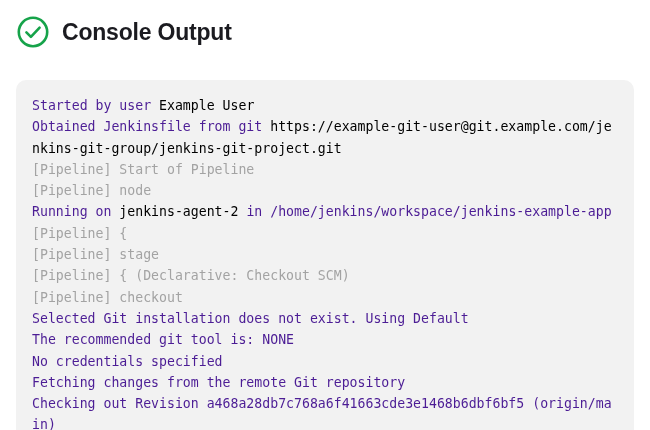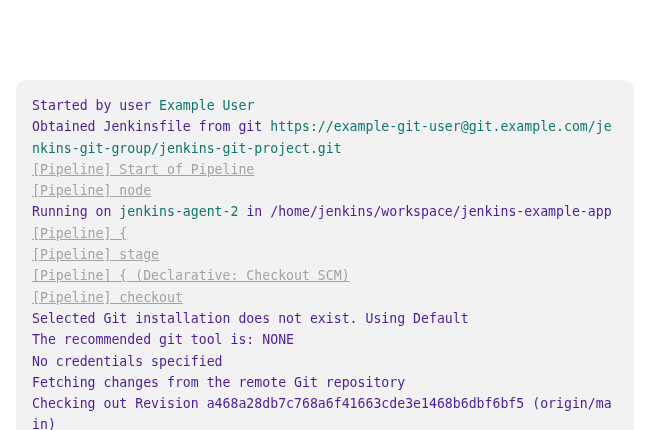--- a/index.html
+++ b/index.html
@@ -67,33 +67,39 @@
     line-height: 21.3px;
     color: #24292f;
     white-space: pre-wrap;
     word-break: break-all;
     letter-spacing: 0px;
   }
   .log-line {
     min-height: 21.3px;
   }
   .tok-link {
-    color: #0f766e;
+    color: #000000;
   }
   .tok-muted {
     color: #a3a3a3;
-    text-decoration: underline;
   }
   .tok-plain {
     color: #4c1d95;
   }
 </style>
 </head>
 <body>
 
 <div id="page">
 
+  <div class="header">
+    <svg class="status-icon" viewBox="0 0 34 34" aria-hidden="true">
+      <circle cx="17" cy="17" r="14.2" fill="none" stroke="#16a34a" stroke-width="2.6"></circle>
+      <path d="M10.4 17.4 L14.9 21.9 L23.6 12.6" fill="none" stroke="#16a34a" stroke-width="2.6" stroke-linecap="round" stroke-linejoin="round"></path>
+    </svg>
+    <div class="page-title">Console Output</div>
+  </div>
 
   <div class="console-panel">
     <div class="console-log" id="console-log"><div class="log-line"><span class="tok-plain">Started by user </span><span class="tok-link">Example User</span></div><div class="log-line"><span class="tok-plain">Obtained Jenkinsfile from git </span><span class="tok-link">https://example-git-user@git.example.com/jenkins-git-group/jenkins-git-project.git</span></div><div class="log-line"><span class="tok-muted">[Pipeline] Start of Pipeline</span></div><div class="log-line"><span class="tok-muted">[Pipeline] node</span></div><div class="log-line"><span class="tok-plain">Running on </span><span class="tok-link">jenkins-agent-2</span><span class="tok-plain"> in /home/jenkins/workspace/jenkins-example-app</span></div><div class="log-line"><span class="tok-muted">[Pipeline] {</span></div><div class="log-line"><span class="tok-muted">[Pipeline] stage</span></div><div class="log-line"><span class="tok-muted">[Pipeline] { (Declarative: Checkout SCM)</span></div><div class="log-line"><span class="tok-muted">[Pipeline] checkout</span></div><div class="log-line"><span class="tok-plain">Selected Git installation does not exist. Using Default</span></div><div class="log-line"><span class="tok-plain">The recommended git tool is: NONE</span></div><div class="log-line"><span class="tok-plain">No credentials specified</span></div><div class="log-line"><span class="tok-plain">Fetching changes from the remote Git repository</span></div><div class="log-line"><span class="tok-plain">Checking out Revision a468a28db7c768a6f41663cde3e1468b6dbf6bf5 (origin/main)</span></div></div>
   </div>
 
 </div>
 
 </body></html>

